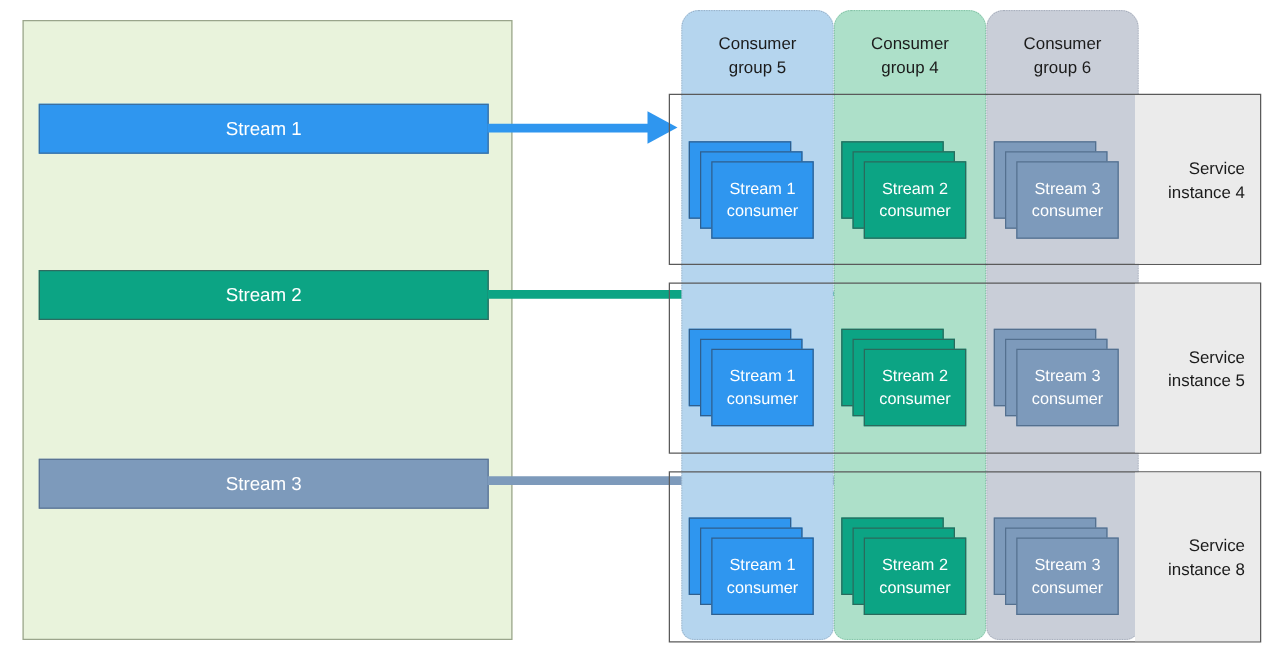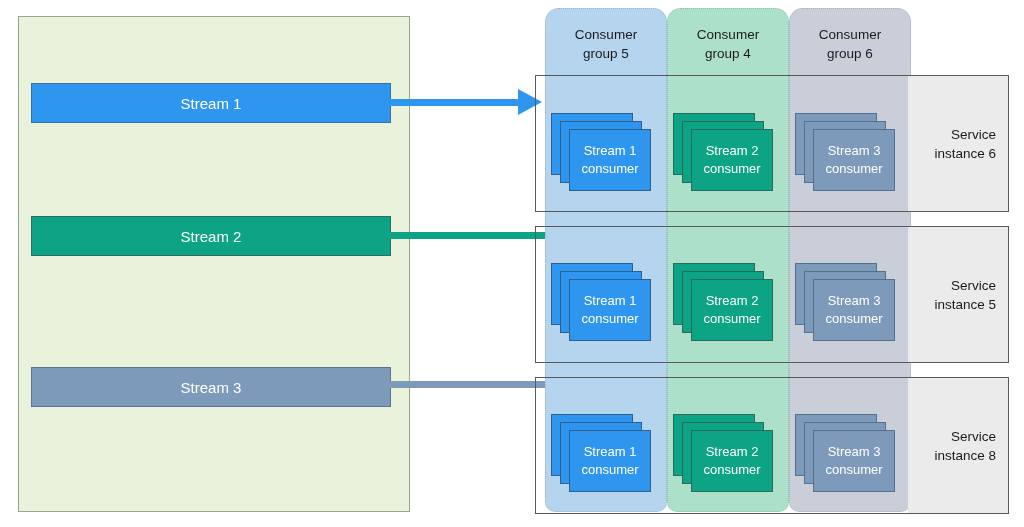--- a/index.html
+++ b/index.html
@@ -132,21 +132,21 @@
     <div class="group-label">
       <span>Consumer</span><br>
       <span>group 6</span>
     </div>
   </div>
 
   <div class="svc-row r1">
     <div class="svc-fill"></div>
     <div class="svc-label">
       <span>Service</span>
-      <span>instance 6</span>
+      <span>instance 4</span>
     </div>
   </div>
   <div class="svc-row r2">
     <div class="svc-fill"></div>
     <div class="svc-label">
       <span>Service</span>
       <span>instance 5</span>
     </div>
   </div>
   <div class="svc-row r3">

